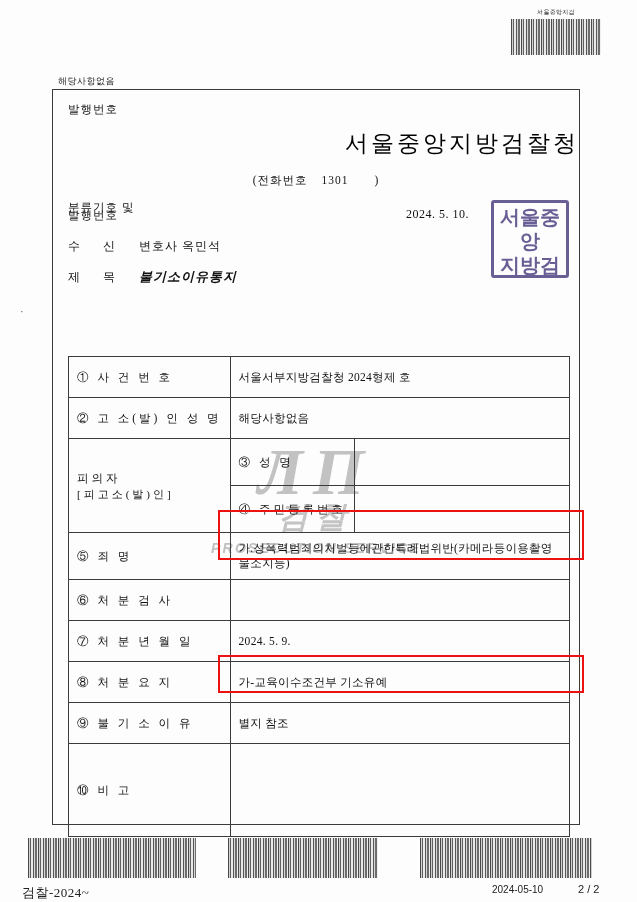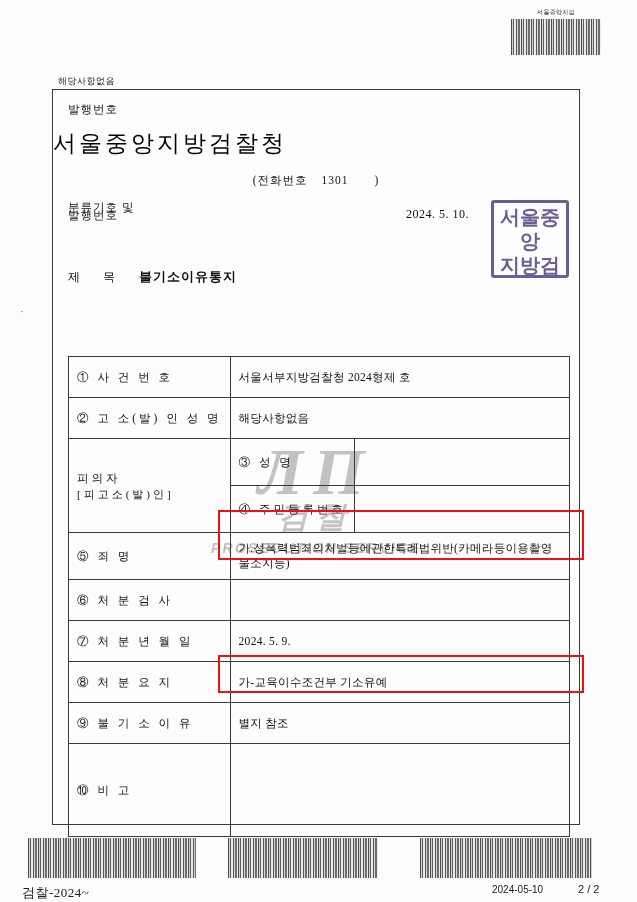--- a/index.html
+++ b/index.html
@@ -120,24 +120,24 @@
   
   .issue-no {
     position: absolute;
     left: 15px;
     top: 12px;
     font-size: 11.5px;
     letter-spacing: 1px;
   }
   .org-title {
     position: absolute;
-    left: 0;
+    left: 16px;
     right: 0;
     top: 38px;
-    text-align: left;
+    text-align: right;
     font-size: 23px;
     letter-spacing: 3px;
     color: #000;
   }
   .phone-line {
     position: absolute;
     left: 0;
     right: 0;
     top: 83px;
     text-align: center;
@@ -175,21 +175,21 @@
   }
   .recv-line .lbl { letter-spacing: 10px; margin-right: 14px; }
   .subj-line {
     position: absolute;
     left: 15px;
     top: 178px;
     font-size: 12px;
     letter-spacing: 1px;
   }
   .subj-line .lbl { letter-spacing: 10px; margin-right: 14px; }
-  .subj-line .val { font-weight: 700; font-size: 13px; }
+  .subj-line .val { font-weight: 700; font-size: 13px; font-style: italic; }
 
   .sender-line {
     position: absolute;
     right: 22px;
     top: 148px;
     font-size: 12px;
     letter-spacing: 1.5px;
   }
 
   .seal {
@@ -359,20 +359,23 @@
       <span class="ph-label">(전화번호</span><span class="ph-num">1301</span><span>)</span>
     </div>
 
     <div class="doc-no-block">
       <div class="l1">분류기호 및</div>
       <div class="l2">발행번호</div>
     </div>
 
     <div class="date-line">2024. 5. 10.</div>
 
+    <div class="recv-line">
+      <span class="lbl">수   신</span><span class="val">변호사 옥민석</span>
+    </div>
 
 
     <div class="seal">
       <span>서울중앙</span>
       <span>지방검찰</span>
 
     </div>
 
     <div class="subj-line">
       <span class="lbl">제   목</span><span class="val">불기소이유통지</span>

